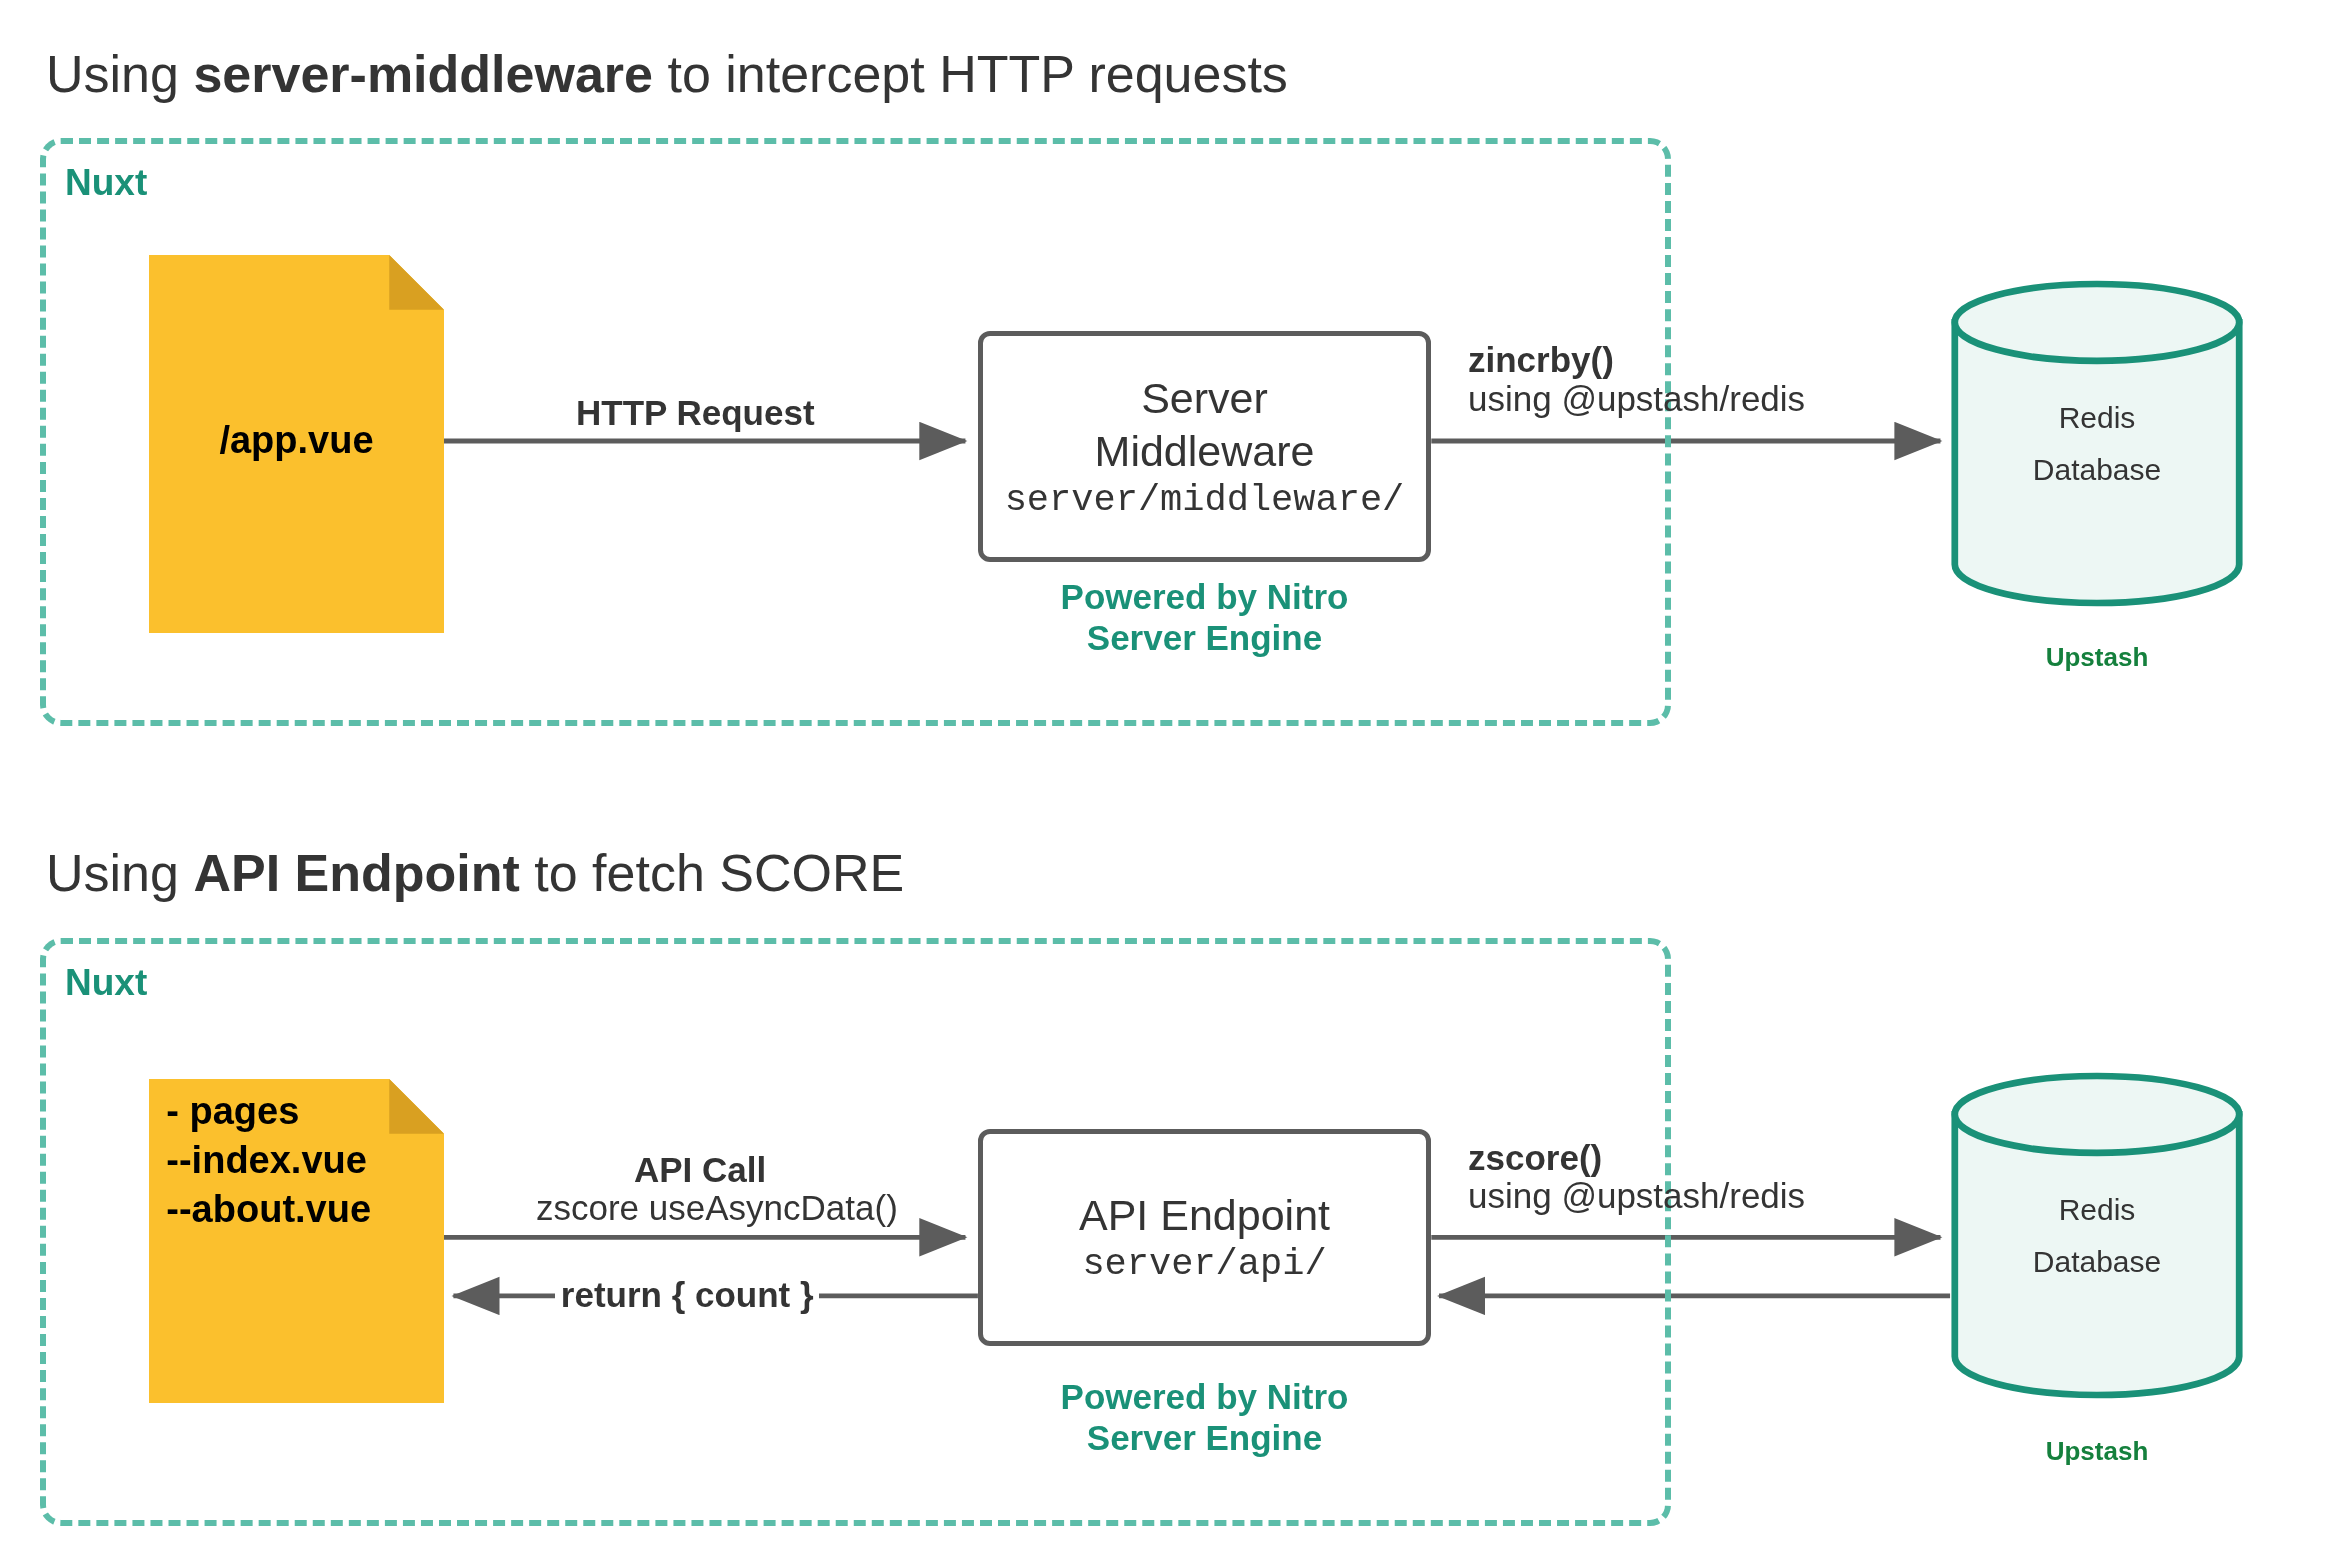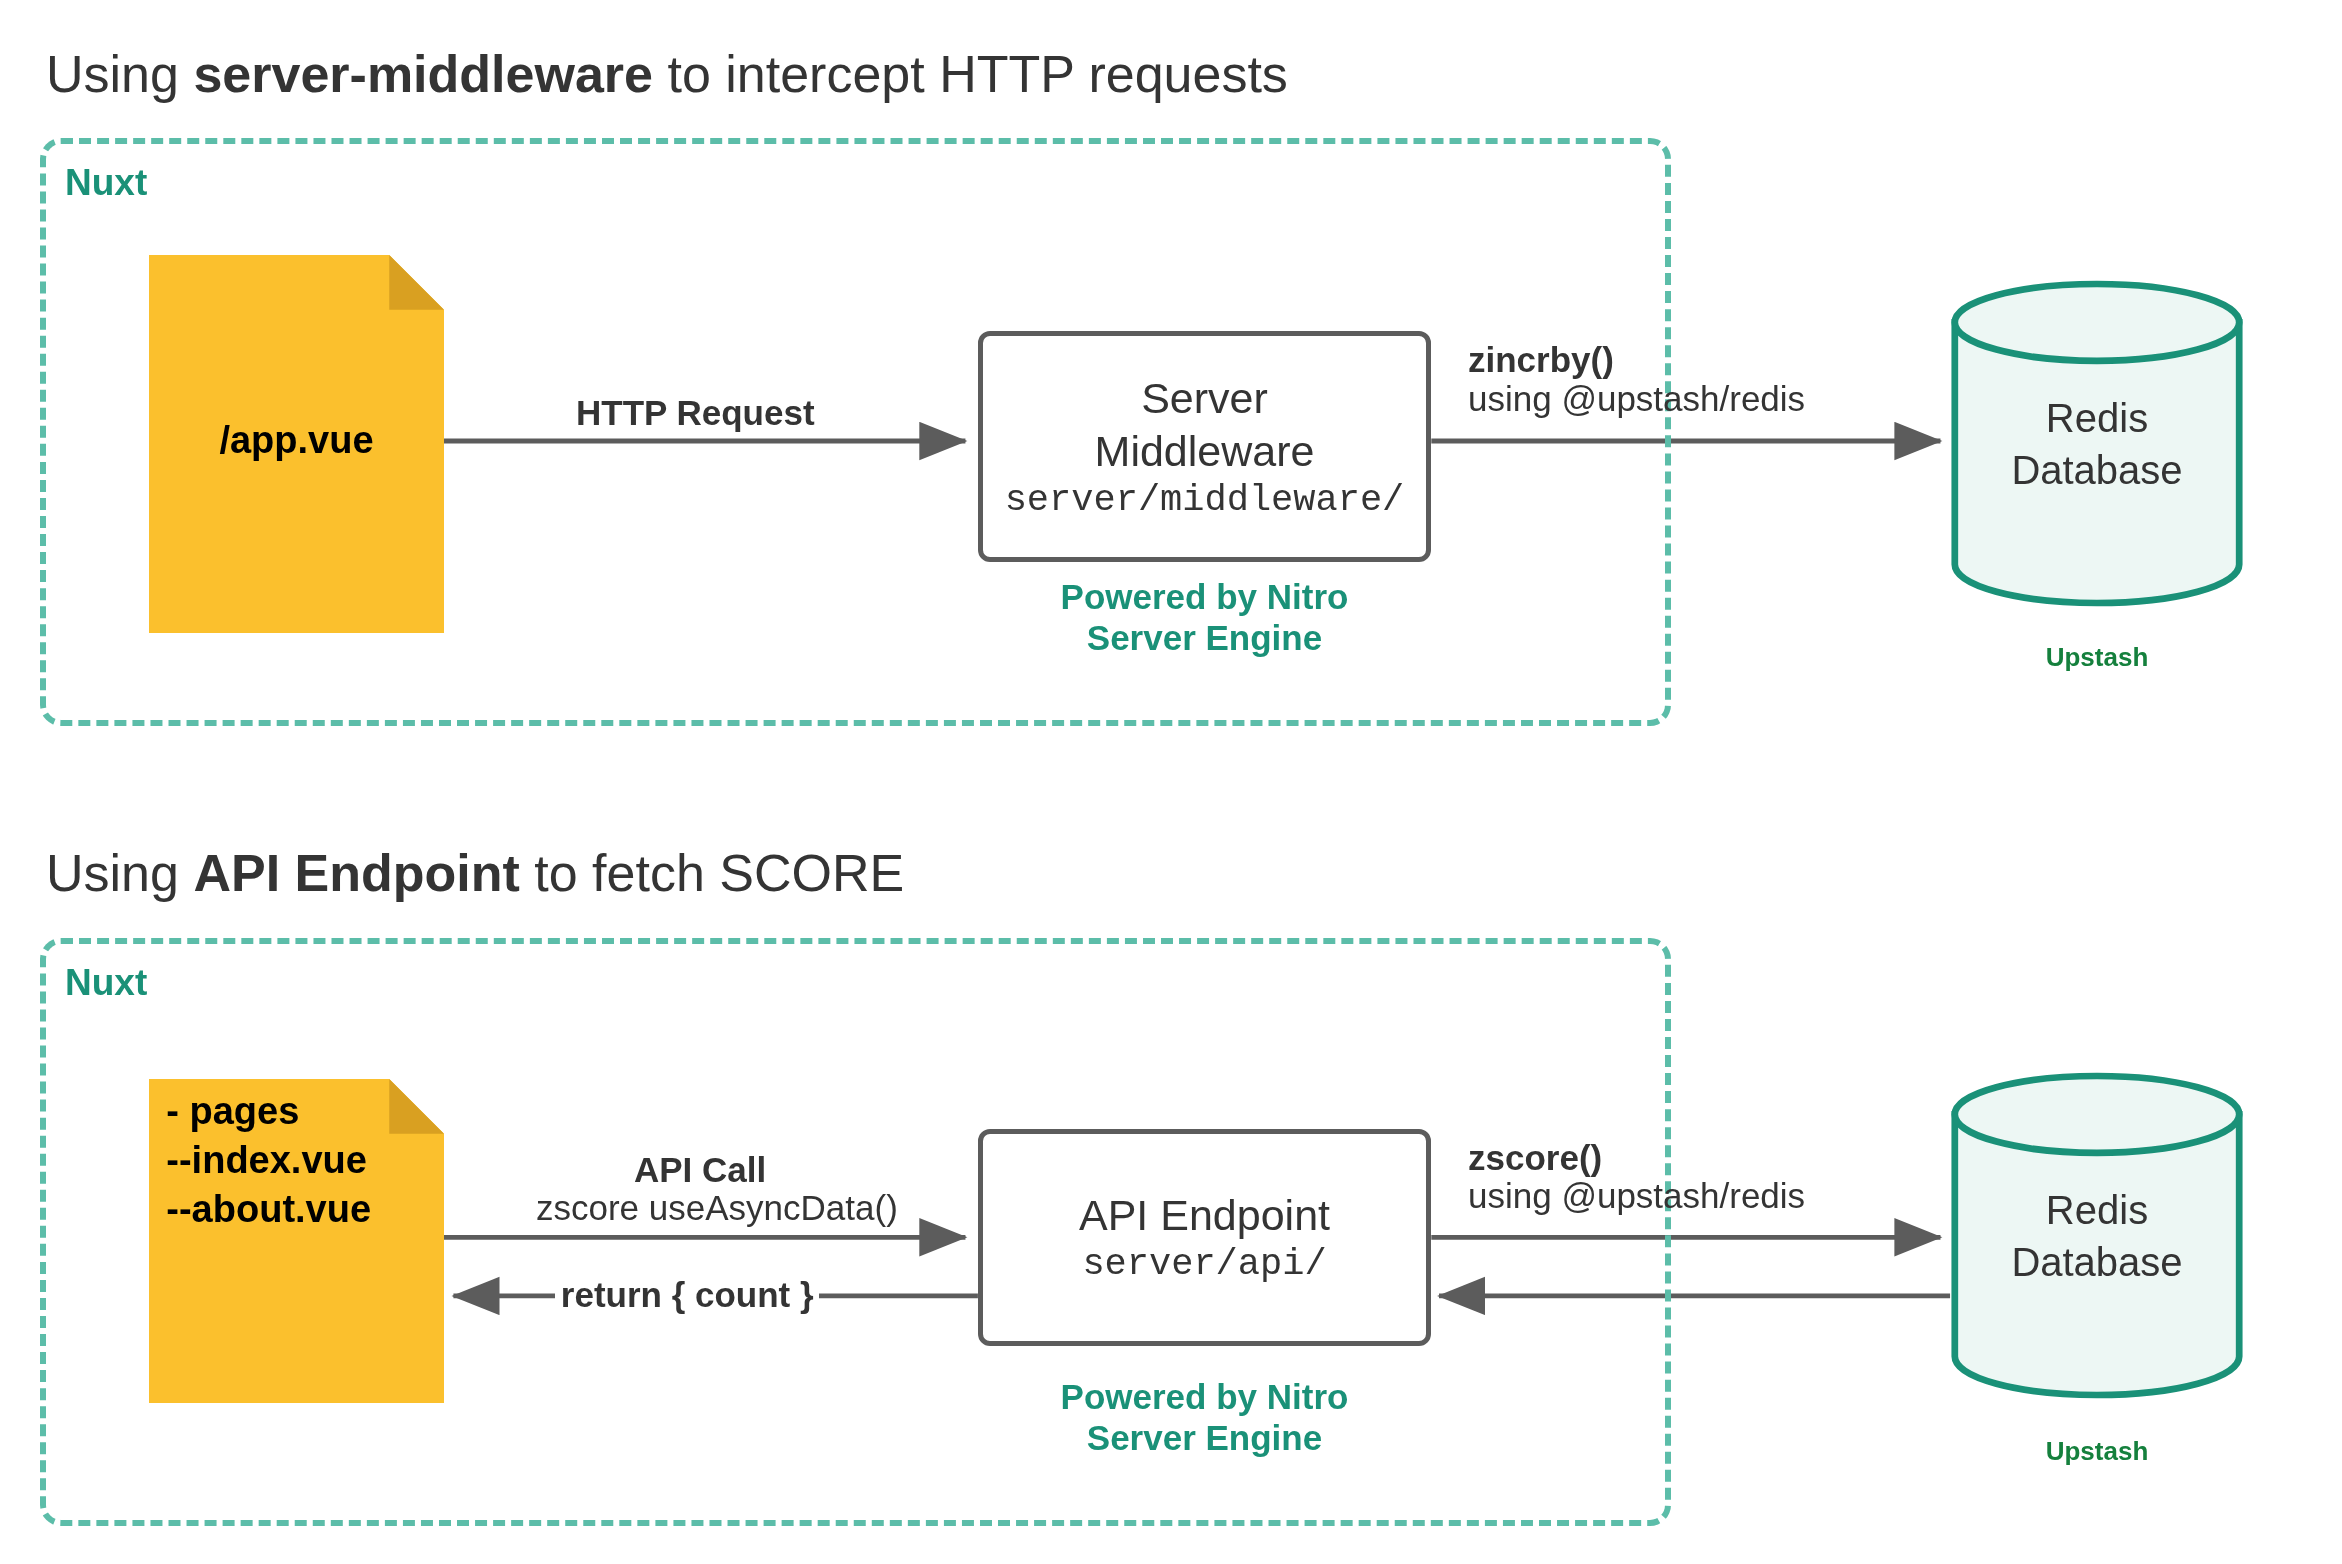--- a/index.html
+++ b/index.html
@@ -106,21 +106,21 @@
   }
 
   
   .cylinder { position: absolute; }
   .cylinder svg { display: block; }
   .cyl-label {
     position: absolute;
     left: 0;
     width: 100%;
     text-align: center;
-    font-size: 40px;
+    font-size: 30px;
     line-height: 52px;
     color: #343434;
     white-space: pre-line;
   }
   .upstash-label {
     position: absolute;
     font-size: 26px;
     font-weight: 700;
     color: #15803d;
     text-align: center;

